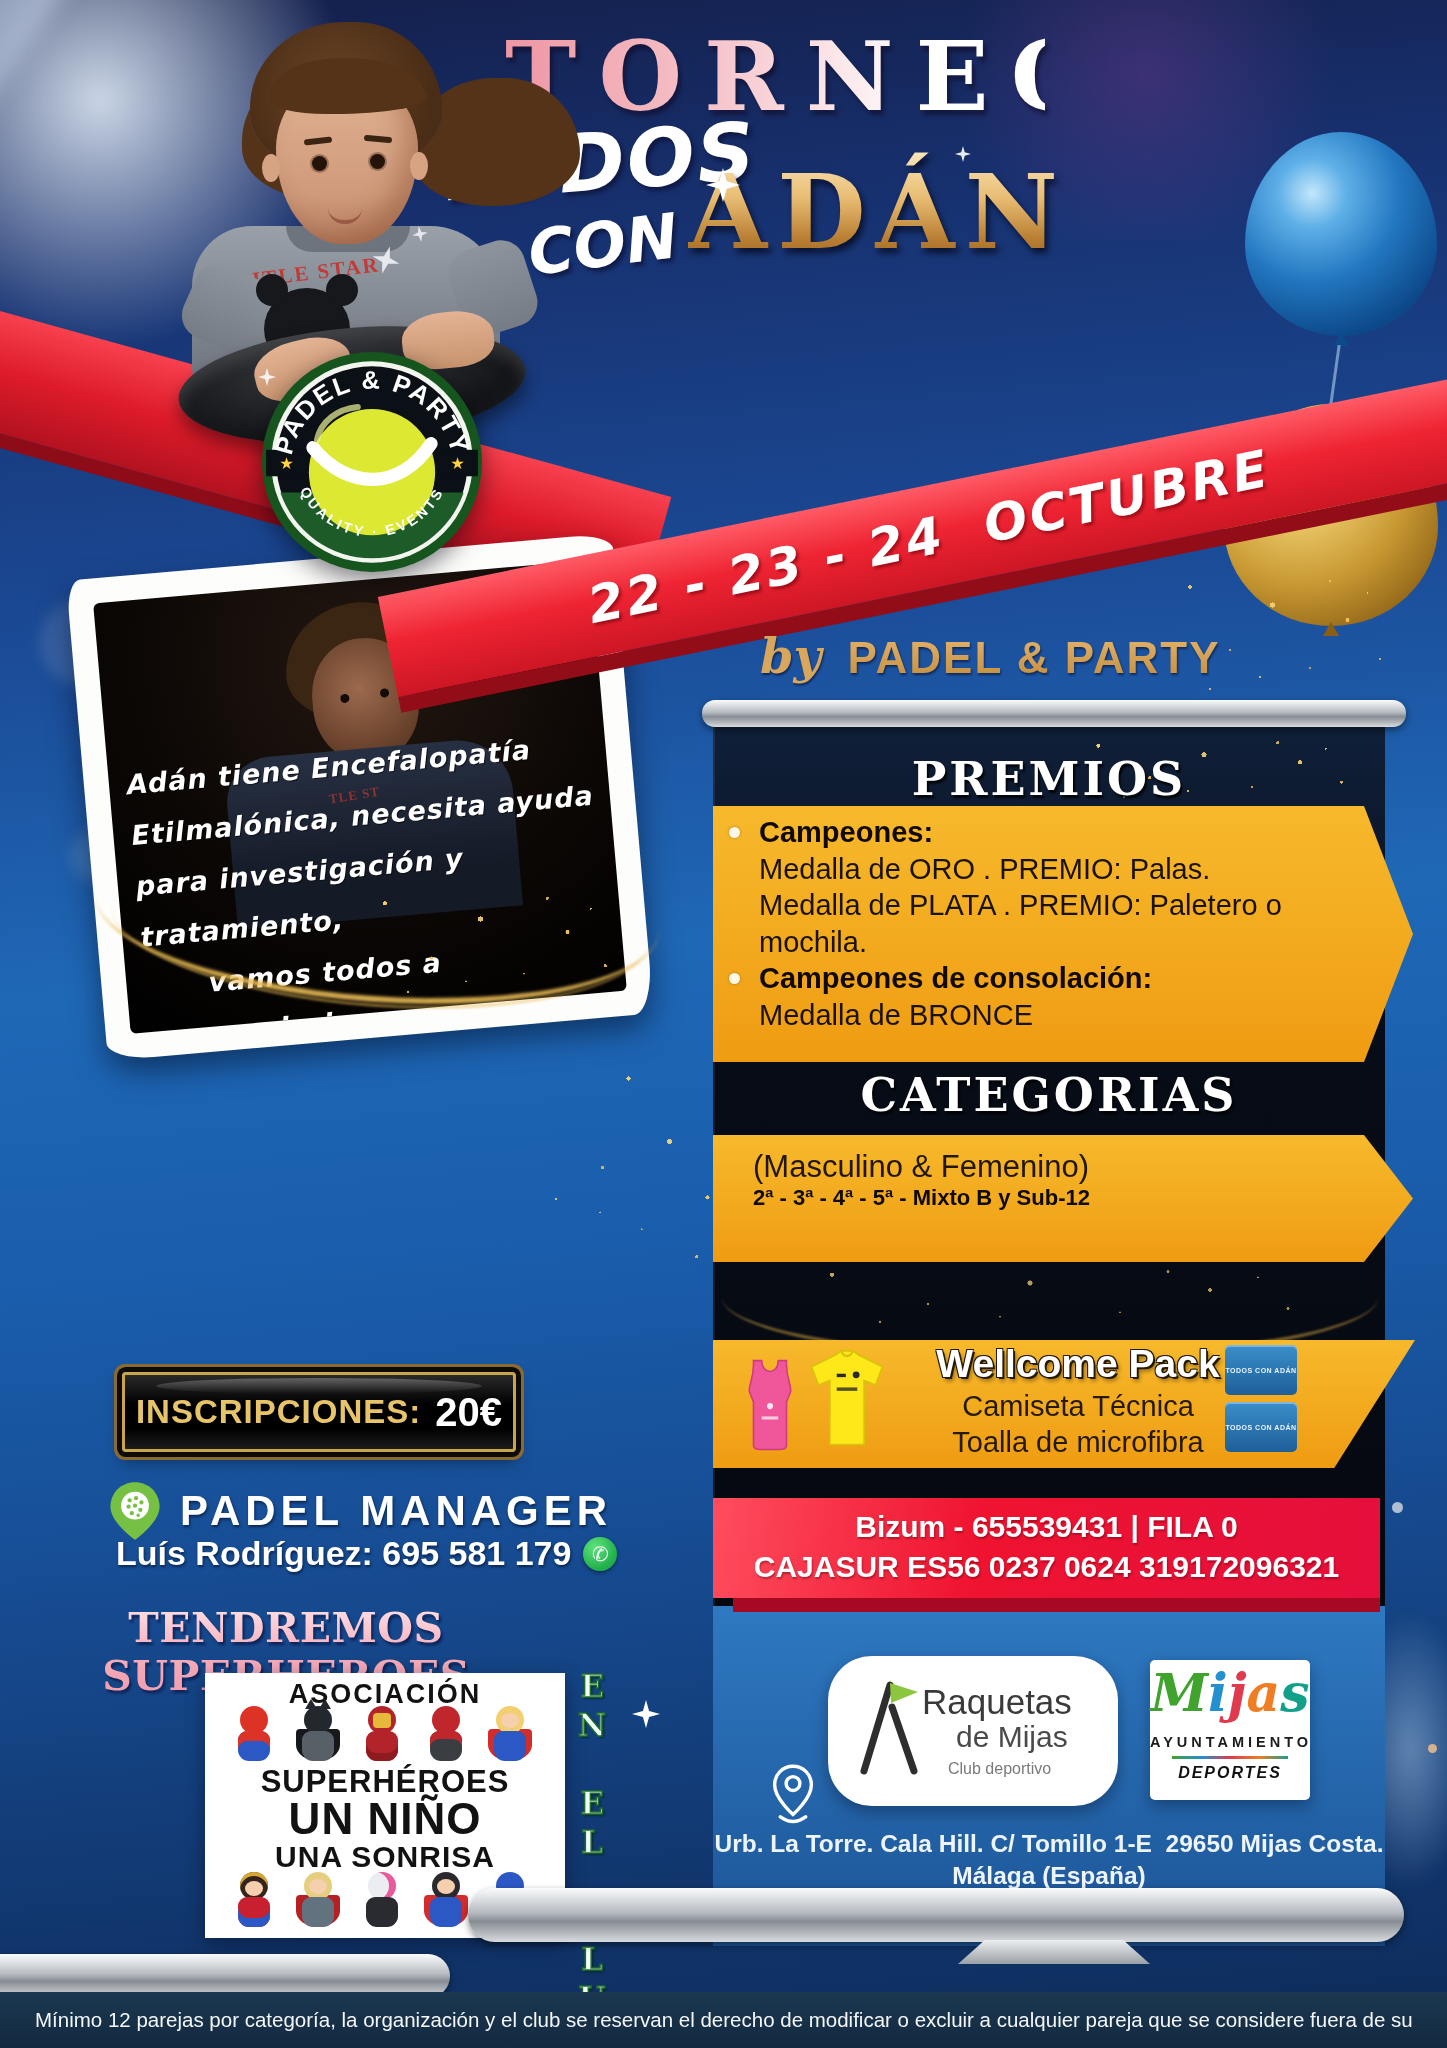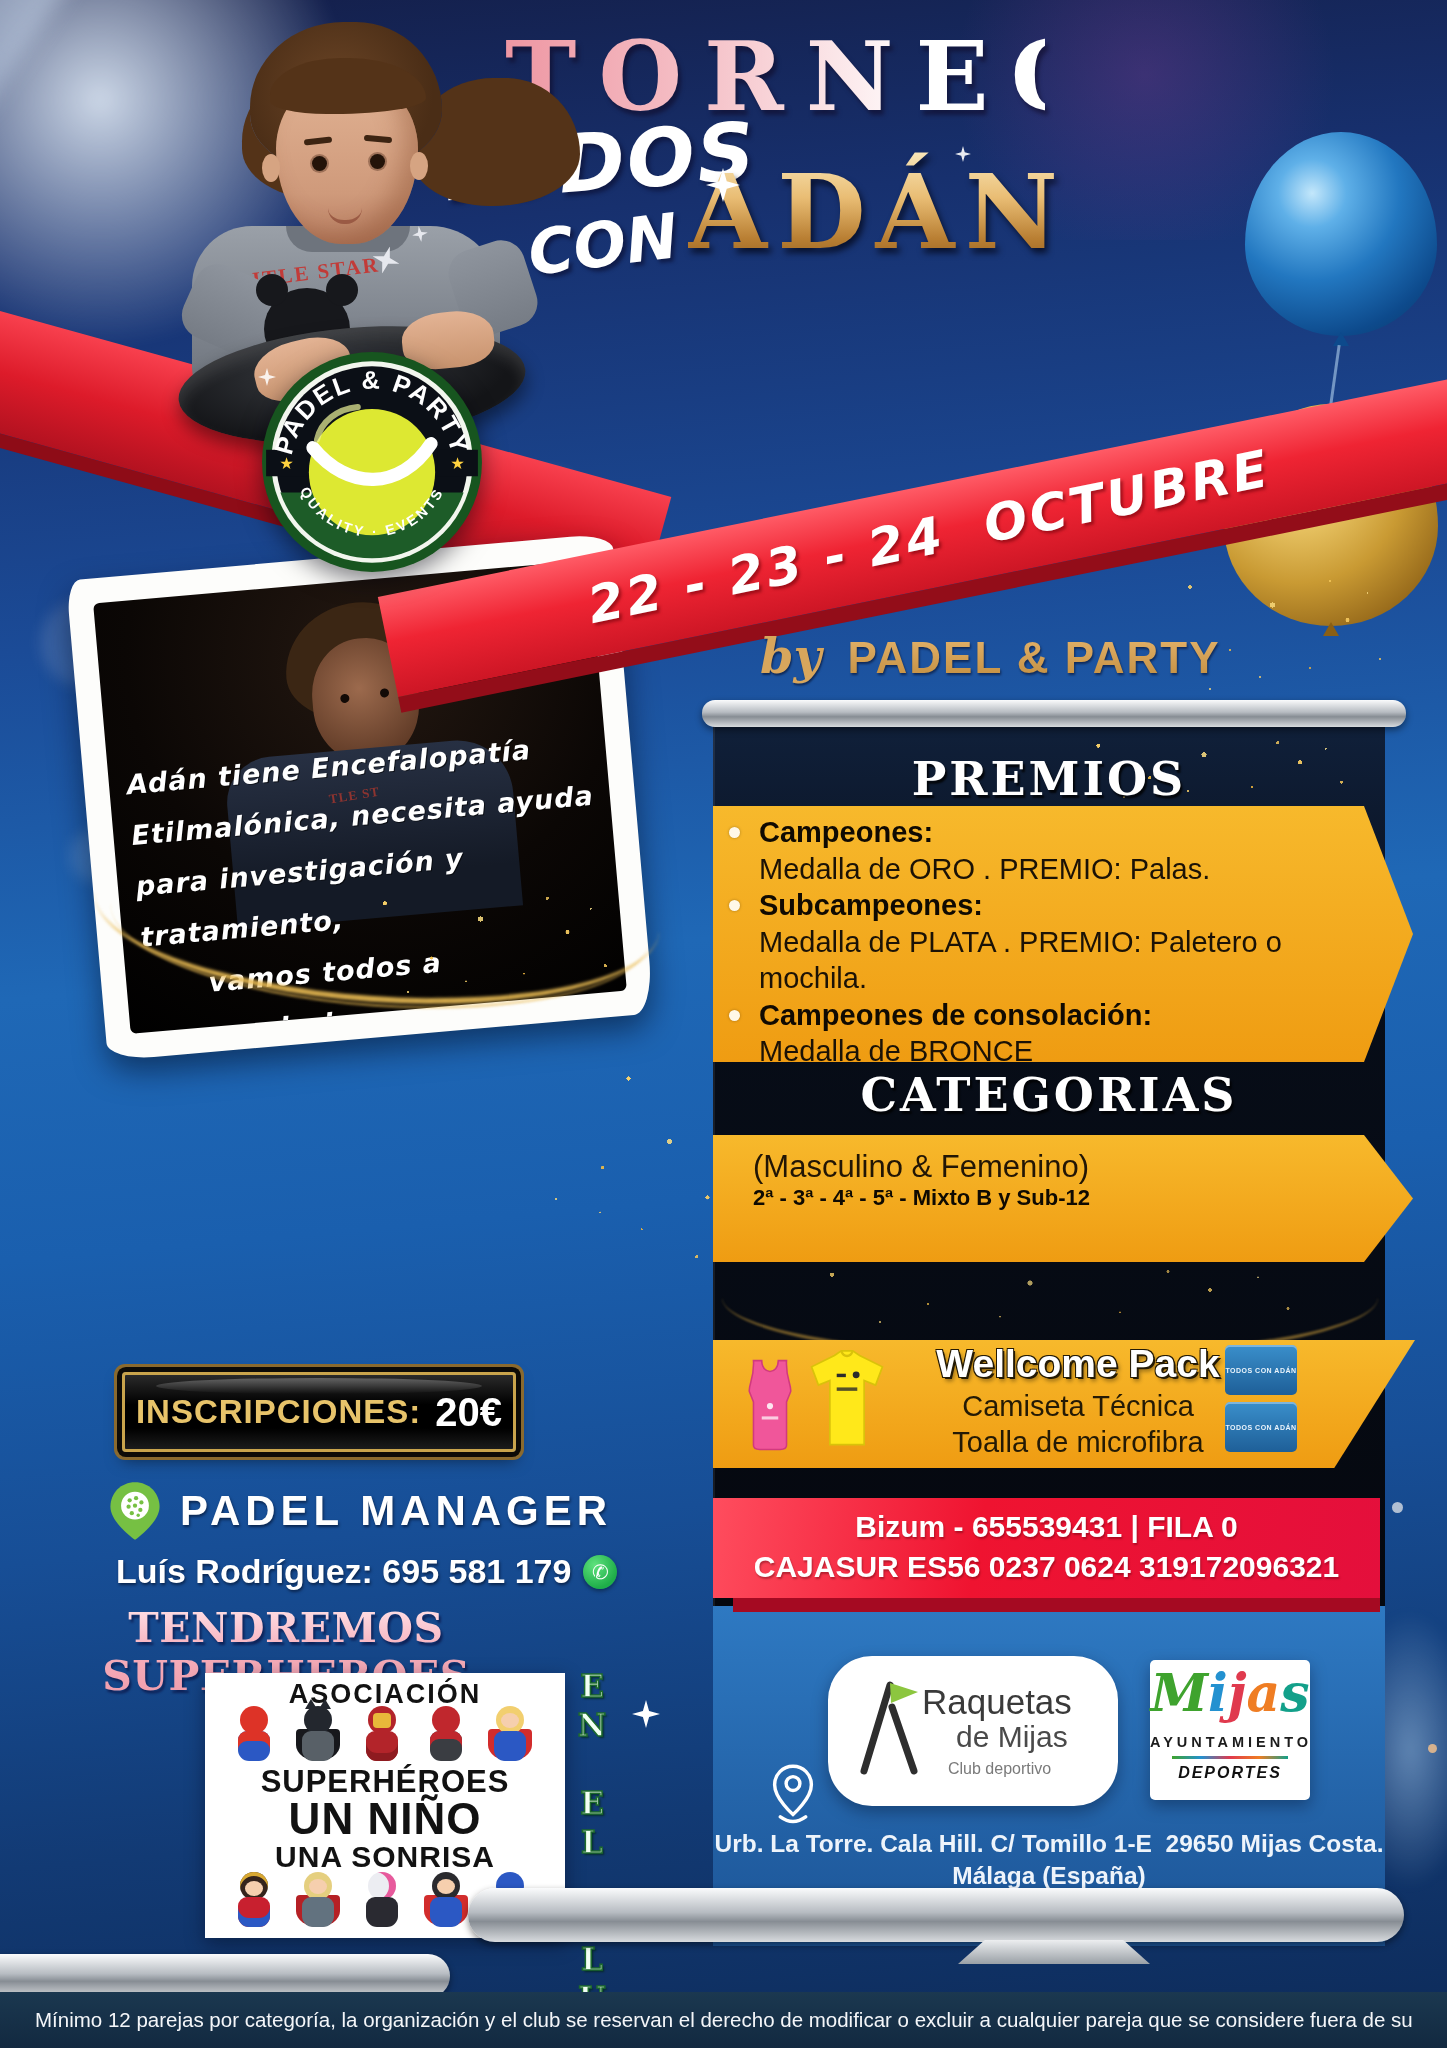--- a/index.html
+++ b/index.html
@@ -177,21 +177,21 @@
   .addr2{left:713px;top:1862px;width:672px;text-align:center;font-size:24.5px;font-weight:700;color:#eef4fb;z-index:4;}
   
   .insc{left:122px;top:1372px;width:388px;height:74px;background:linear-gradient(180deg,#2a2a2a,#000 40%,#000 72%,#1c1c1c);
     border:3px solid #c9a44c;border-radius:4px;box-shadow:0 0 0 5px #0d0b07,0 0 0 8px #8a6a2f,0 8px 16px rgba(0,0,0,.5);
     display:flex;align-items:center;justify-content:center;gap:14px;z-index:4;}
   .insc::before{content:'';position:absolute;left:8%;top:3px;width:84%;height:16px;background:linear-gradient(180deg,rgba(255,255,255,.28),transparent);border-radius:50%;}
   .insc-label{font-size:33px;font-weight:700;letter-spacing:1px;color:#e7c36a;text-shadow:0 2px 2px #000;}
   .insc-price{font-size:40px;font-weight:800;color:#fff;text-shadow:0 2px 2px #000;}
   .pm-row{left:108px;top:1480px;z-index:4;display:flex;align-items:center;gap:18px;}
   .pm-text{font-size:42px;font-weight:800;letter-spacing:5px;color:#fff;text-shadow:1px 2px 3px rgba(0,10,30,.6);}
-  .phone-row{left:116px;top:1534px;z-index:4;display:flex;align-items:center;gap:12px;margin-top:18px;}
+  .phone-row{left:116px;top:1534px;z-index:4;display:flex;align-items:center;gap:12px;}
   .phone-text{font-size:34px;font-weight:700;color:#fff;text-shadow:1px 2px 3px rgba(0,10,30,.6);}
   .wa{width:34px;height:34px;border-radius:50%;background:radial-gradient(circle at 35% 30%,#5ee27d,#1fae49 70%);display:flex;align-items:center;justify-content:center;
     color:#fff;font-size:20px;box-shadow:0 2px 4px rgba(0,0,0,.4);}
   .tendremos{left:24px;top:1604px;width:524px;text-align:center;font-family:"DejaVu Serif",serif;font-weight:800;font-size:41px;letter-spacing:0.5px;
     background:linear-gradient(180deg,#ffe2e8 0%,#f6aebb 50%,#ef9cab 100%);-webkit-background-clip:text;background-clip:text;color:transparent;
     filter:drop-shadow(2px 3px 1px rgba(10,20,70,.7));z-index:4;}
   .box-heroes{left:205px;top:1673px;width:360px;height:265px;background:#fff;z-index:4;box-shadow:0 6px 18px rgba(0,5,20,.4);}
   .bh-assoc{left:205px;top:1679px;width:360px;text-align:center;font-size:27px;font-weight:800;color:#121212;letter-spacing:2px;z-index:5;}
   .bh-l1{left:205px;top:1764px;width:360px;text-align:center;font-size:31px;font-weight:800;color:#121212;z-index:5;letter-spacing:1px;}
   .bh-l2{left:205px;top:1794px;width:360px;text-align:center;font-size:44px;font-weight:800;color:#121212;z-index:5;letter-spacing:1px;}
@@ -341,21 +341,20 @@
 
   <div class="abs bar-silver bar-top"></div>
   <div class="abs panel-dark"></div>
   <div class="abs panel-blue"></div>
   <div class="abs sec-title prem-title">PREMIOS</div>
 
   <div class="abs panel-orange panel-premios">
     <div class="prem-list">
       <div class="pr-head">Campeones:</div>
       <div class="pr-body">Medalla de ORO . PREMIO: Palas.</div>
-      <div class="pr-head">Subcampeones:</div>
       <div class="pr-body">Medalla de PLATA . PREMIO: Paletero o mochila.</div>
       <div class="pr-head">Campeones de consolación:</div>
       <div class="pr-body">Medalla de BRONCE</div>
     </div>
   </div>
 
   <div class="abs sec-title cats-title">CATEGORIAS</div>
   <div class="abs swoos sw2 swoosh"></div>
   <div class="abs dust d-band"></div>
 

